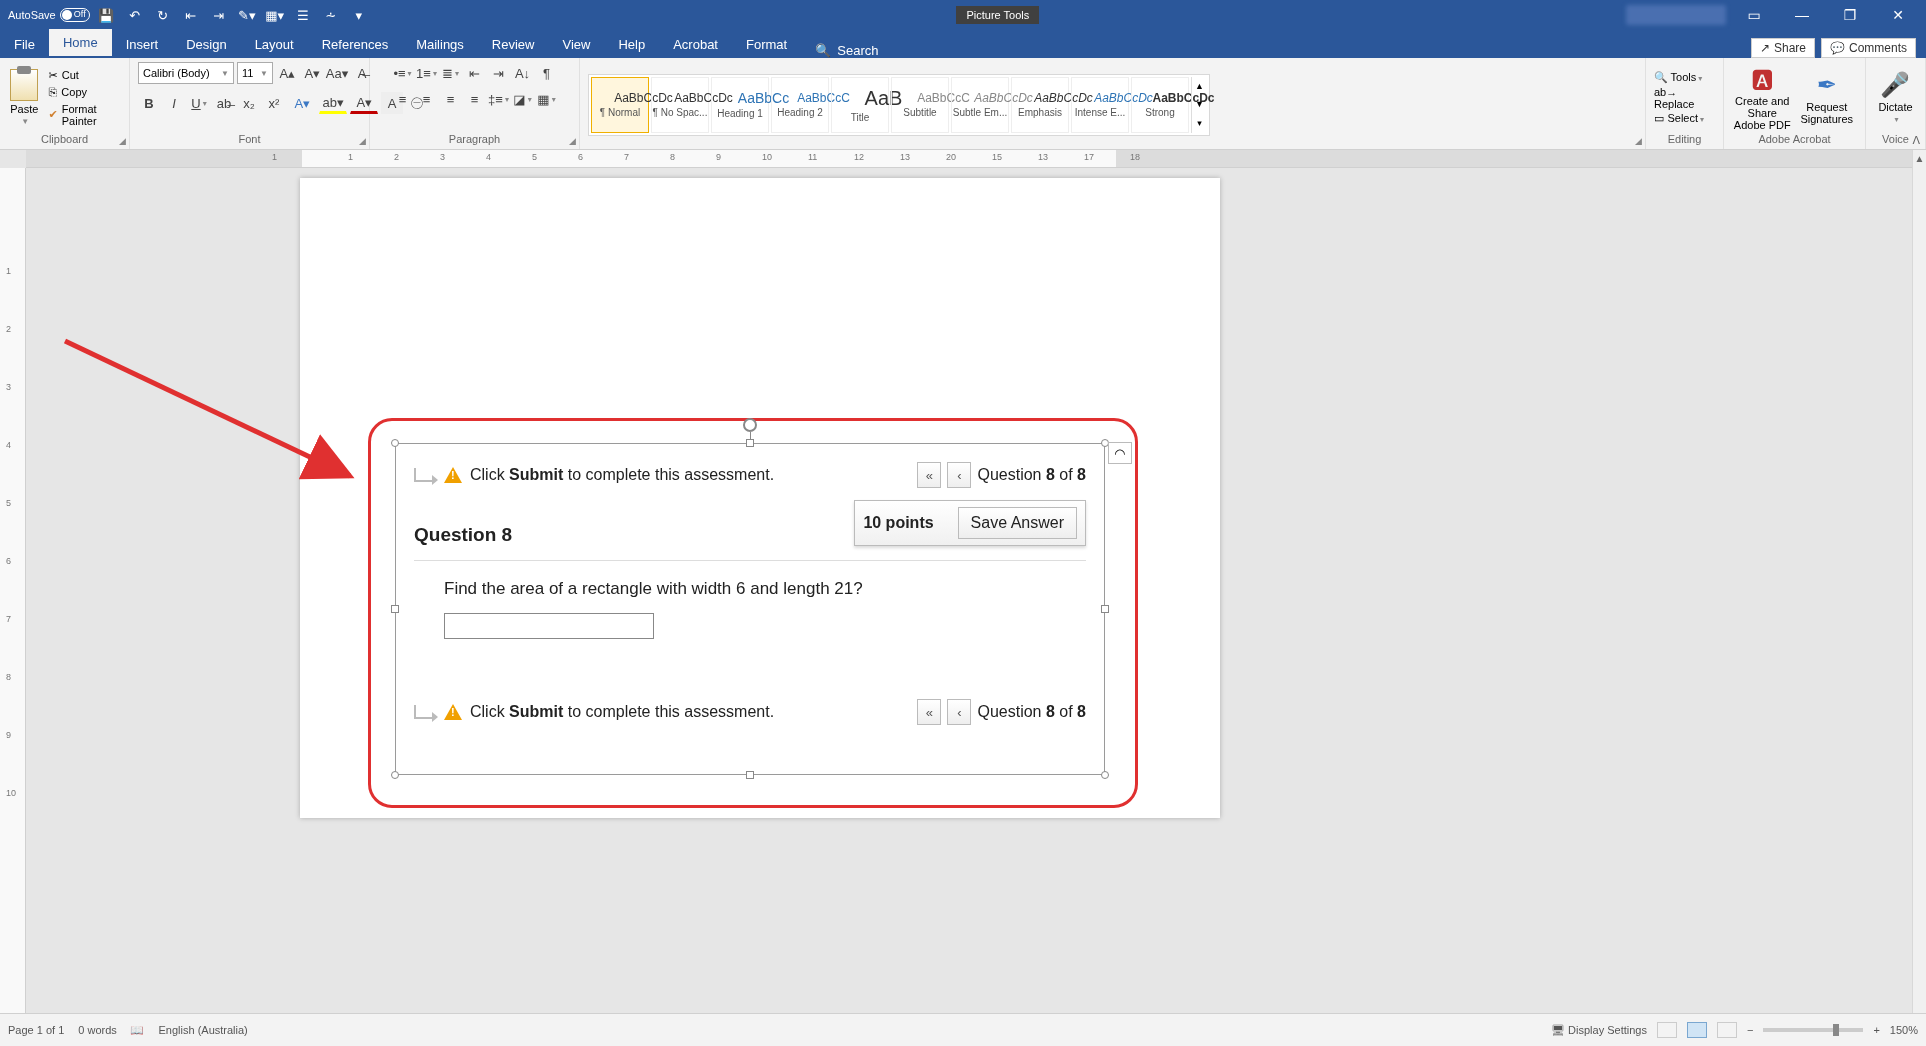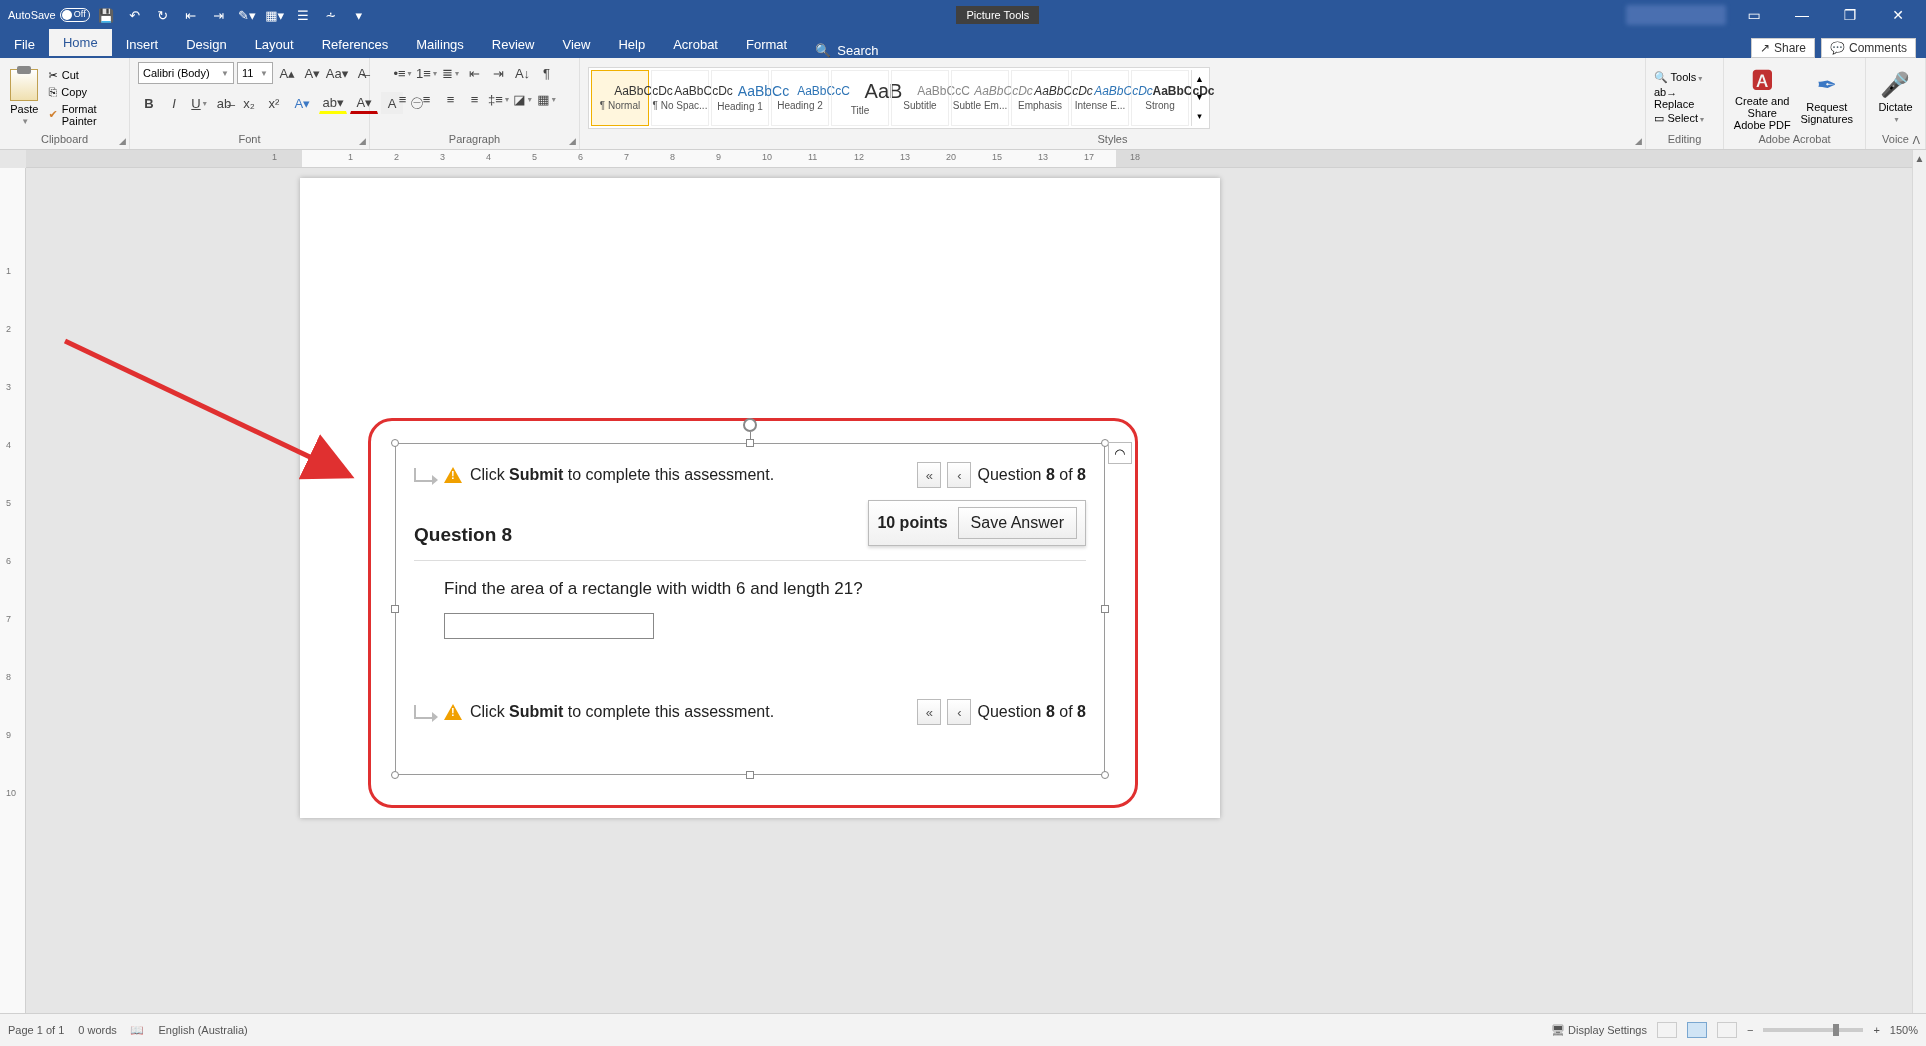--- a/index.html
+++ b/index.html
@@ -103,21 +103,21 @@
 .assess-row { display: flex; align-items: center; justify-content: space-between; margin-bottom: 10px; }
 .assess-left { display: flex; align-items: center; gap: 8px; }
 .corner-arrow { width: 18px; height: 14px; border-left: 2px solid #bbb; border-bottom: 2px solid #bbb; position: relative; margin-right: 4px; }
 .corner-arrow::after { content: ""; position: absolute; right: -6px; bottom: -5px; border-left: 6px solid #bbb; border-top: 5px solid transparent; border-bottom: 5px solid transparent; }
 .warn-icon { width: 0; height: 0; border-left: 9px solid transparent; border-right: 9px solid transparent; border-bottom: 16px solid #f0a000; position: relative; }
 .warn-icon::after { content: "!"; position: absolute; left: -2px; top: 2px; font-size: 11px; color: #fff; font-weight: bold; }
 .qnav { display: flex; align-items: center; gap: 6px; }
 .navbtn { width: 24px; height: 26px; border: 1px solid #bbb; background: linear-gradient(#fff,#eee); display: flex; align-items: center; justify-content: center; font-size: 13px; color: #555; }
 .qhdr { display: flex; align-items: flex-end; justify-content: space-between; margin: 12px 0 0 0; }
 .qtitle { font-size: 19px; font-weight: bold; }
-.qpoints { display: flex; align-items: center; gap: 10px; border: 1px solid #bbb; background: linear-gradient(#fff,#f0f0f0); padding: 6px 8px; box-shadow: 0 2px 3px rgba(0,0,0,0.15); }
+.qpoints { display: flex; align-items: center; gap: 24px; border: 1px solid #bbb; background: linear-gradient(#fff,#f0f0f0); padding: 6px 8px; box-shadow: 0 2px 3px rgba(0,0,0,0.15); }
 .savebtn { border: 1px solid #bbb; background: linear-gradient(#fff,#eee); padding: 6px 12px; font-size: 16px; }
 .qdivider { border: none; border-top: 1px solid #ddd; margin: 14px 0 18px 0; }
 .qtext { font-size: 17px; margin-left: 30px; }
 .answer-input { margin: 14px 0 0 30px; }
 .answer-input input { width: 210px; height: 26px; border: 1px solid #888; }
 
 
 .vscroll { position: absolute; right: 0; top: 150px; bottom: 22px; width: 14px; background: #f0f0f0; border-left: 1px solid #d8d8d8; }
 .vscroll .arrow { height: 16px; display: flex; align-items: center; justify-content: center; font-size: 10px; color: #666; }
 
@@ -332,21 +332,20 @@
             <div class="style-preview" style="font-weight:bold">AaBbCcDc</div>
             <div class="style-name">Strong</div>
           </div>
         <div style="width:16px; display:flex; flex-direction:column; justify-content:space-around; border-left:1px solid #ddd">
           <div style="text-align:center;font-size:9px">▲</div>
           <div style="text-align:center;font-size:9px">▼</div>
           <div style="text-align:center;font-size:9px">▾</div>
         </div>
       </div>
     </div>
-    <div class="group-label">Styles</div>
     <div class="dialog-launcher">◢</div>
   </div>
 
   <div class="group" style="width:78px">
     <div class="group-body">
       <div class="vstack">
         <div>🔍 <span>Tools</span><span class="dd">▾</span></div>
         <div>ab→ <span>Replace</span></div>
         <div>▭ <span>Select</span><span class="dd">▾</span></div>
       </div>

